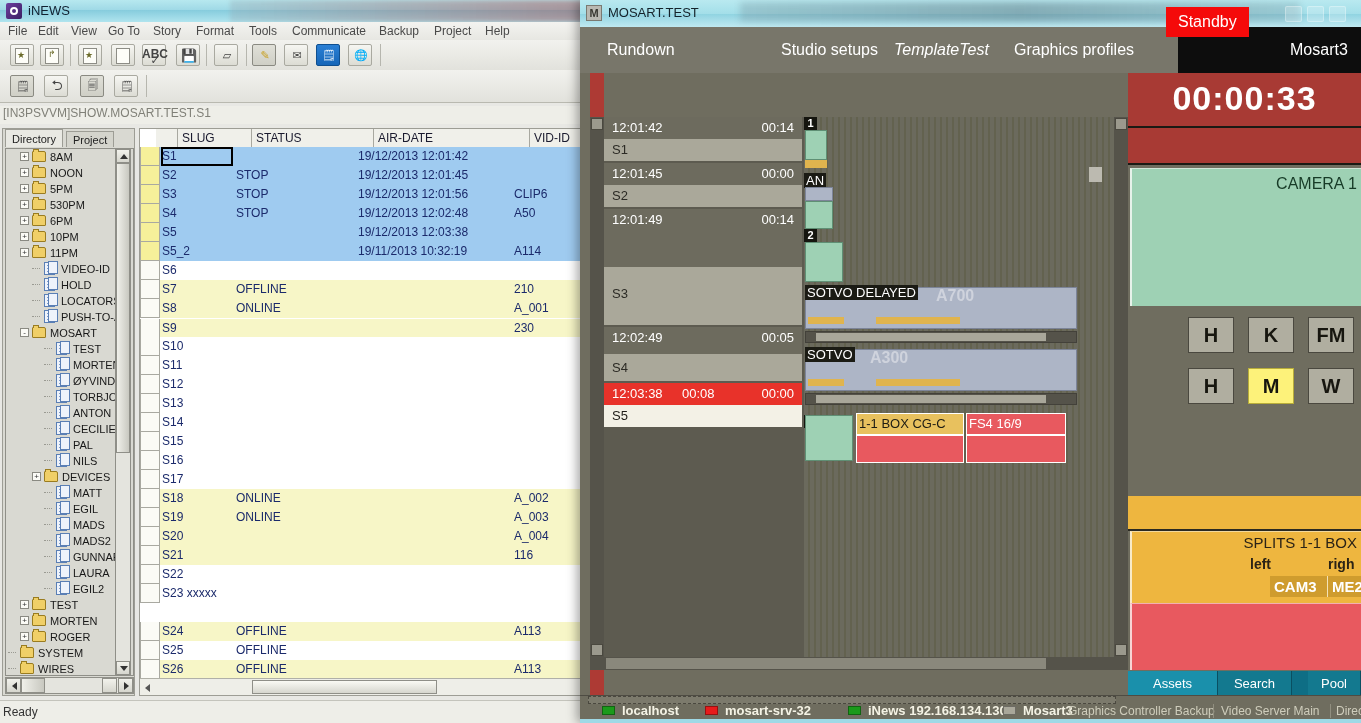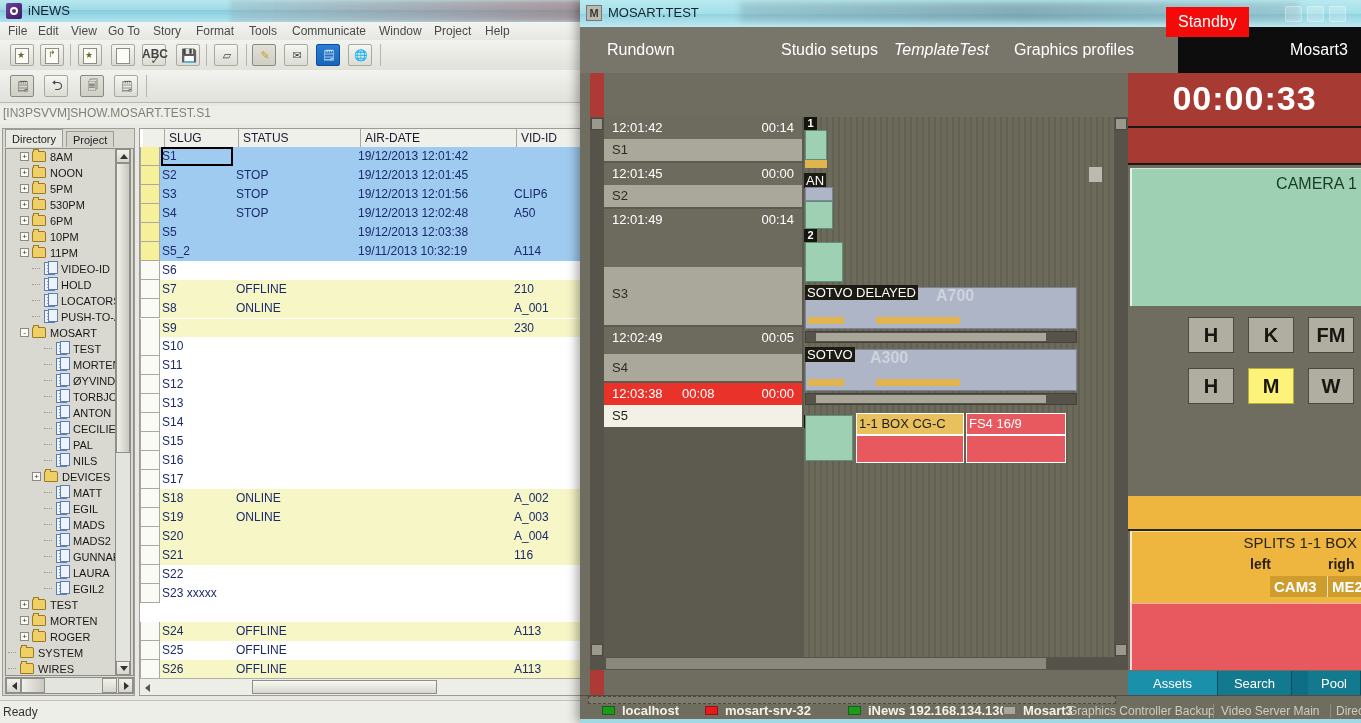--- a/index.html
+++ b/index.html
@@ -186,21 +186,21 @@
     background:linear-gradient(to right,#f0f0ea,#c8c8c0);border:1px solid #8f8f88;box-sizing:border-box;
   }
   .sb-tri{position:absolute;width:0;height:0;}
 
   
   #grid-panel{
     position:absolute;left:139px;top:128px;width:442px;height:568px;
     background:#ffffff;border:1px solid #9d9d95;box-sizing:border-box;overflow:hidden;
   }
   #grid-head{
-    position:absolute;left:3px;top:0;width:442px;height:18px;
+    position:absolute;left:16px;top:0;width:442px;height:18px;
     background:#0c4a6e;border-bottom:4px solid #000000;
   }
   .gh-cell{
     position:absolute;top:0;height:18px;line-height:18px;font-size:12px;color:#1a1a2e;
     border-right:1px solid #a8a8a0;padding-left:4px;box-sizing:border-box;
     background:#f0f0ea;
   }
   #grid-rows{position:absolute;left:0;top:18px;width:442px;height:531px;}
   .grow{position:absolute;left:0;width:442px;height:19px;}
   .gmark{
@@ -441,21 +441,21 @@
 
   <div id="inews-menubar">
     <div class="mi" style="left:2px;">File</div>
     <div class="mi" style="left:32px;">Edit</div>
     <div class="mi" style="left:65px;">View</div>
     <div class="mi" style="left:102px;">Go To</div>
     <div class="mi" style="left:147px;">Story</div>
     <div class="mi" style="left:190px;">Format</div>
     <div class="mi" style="left:243px;">Tools</div>
     <div class="mi" style="left:286px;">Communicate</div>
-    <div class="mi" style="left:373px;">Window</div>
+    <div class="mi" style="left:373px;">Backup</div>
     <div class="mi" style="left:428px;">Project</div>
     <div class="mi" style="left:479px;">Help</div>
   </div>
 
   <div id="inews-toolbar1">
     <div class="tbtn" style="left:10px;top:4px;">
       <span class="page-glyph"></span>
       <span class="star-glyph">★</span>
     </div>
     <div class="tbtn" style="left:40px;top:4px;">

